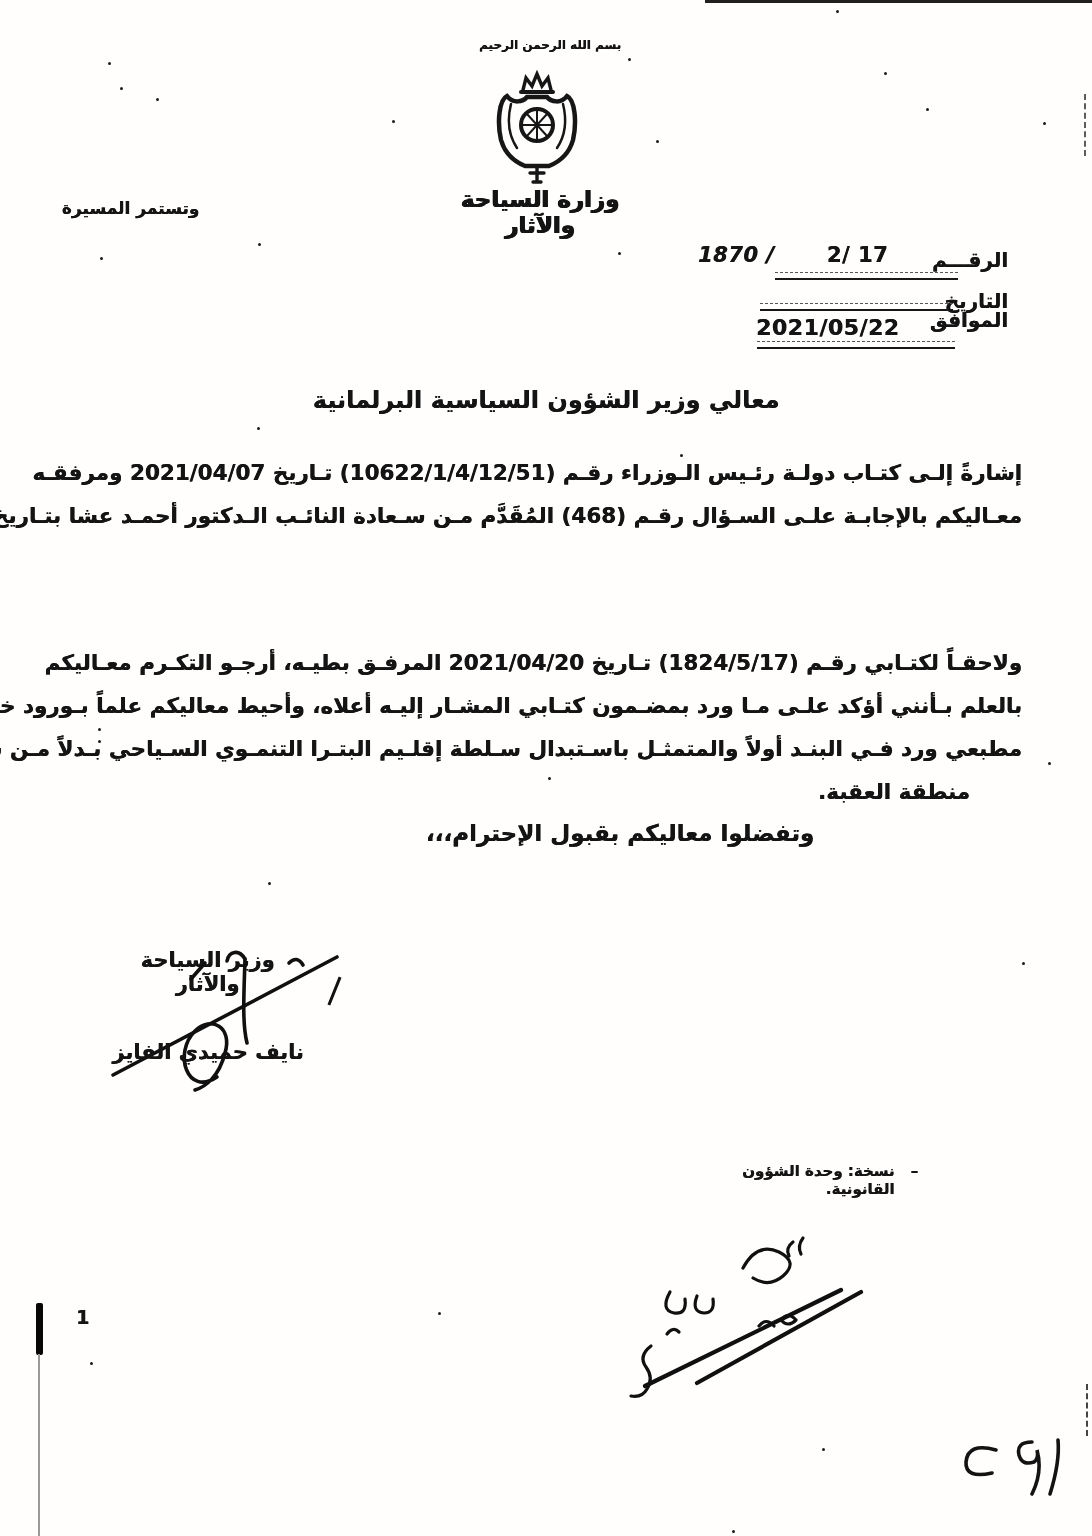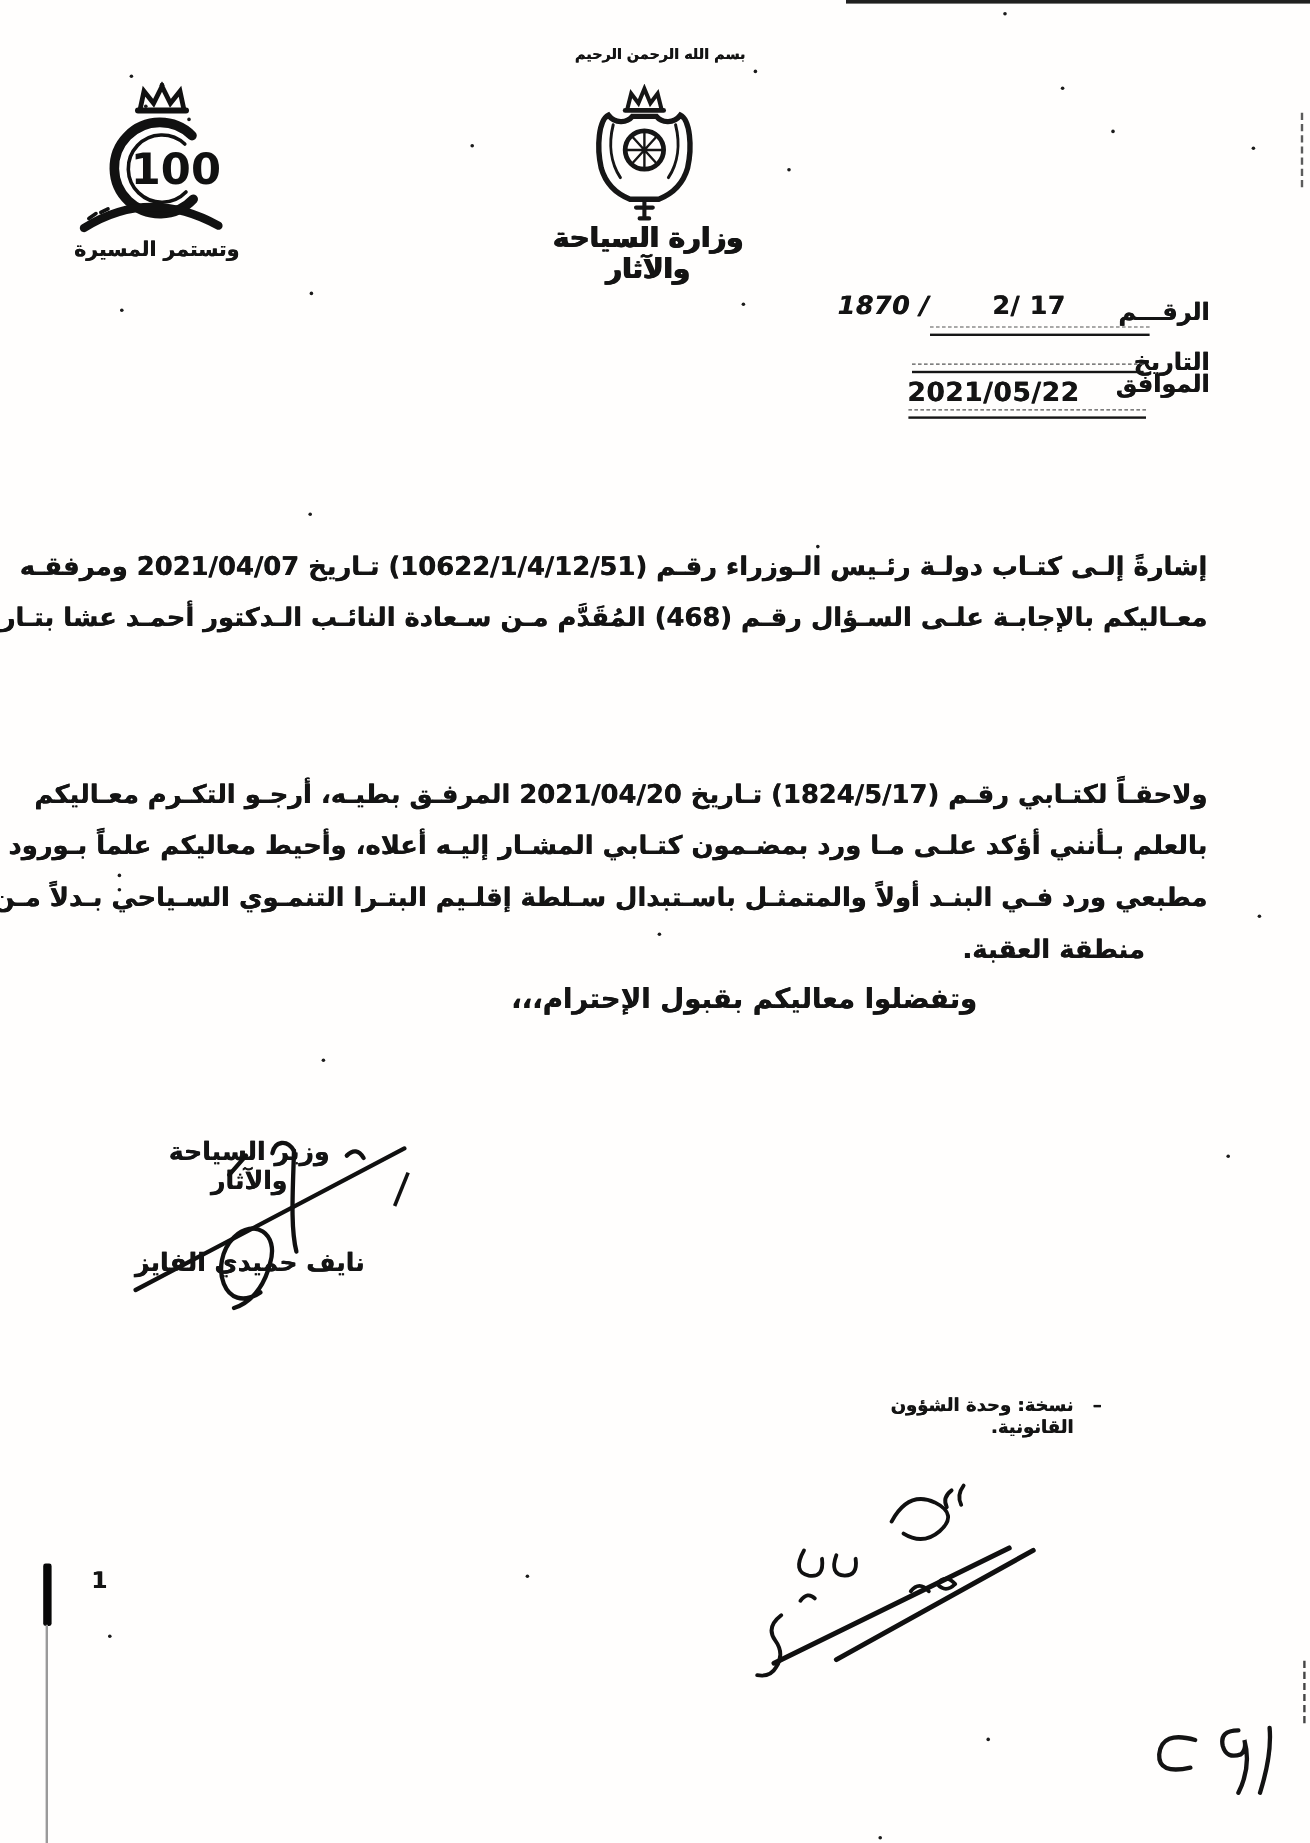--- a/index.html
+++ b/index.html
@@ -14,21 +14,21 @@
   
   .bismillah{top:38px;left:455px;width:190px;text-align:center;font-size:12px;letter-spacing:1px;}
   .ministry-name{top:186px;left:430px;width:220px;text-align:center;font-size:23px;text-shadow:0.8px 0 0 currentColor, -0.4px 0 0 currentColor;}
   .slogan{top:198px;left:58px;width:145px;text-align:center;font-size:17px;}
   
   .ref-label{font-size:20px;text-align:right;width:65px;left:943px;}
   .ref-line{height:5px;border-top:1px dashed #555;border-bottom:2px solid #161616;}
   .ltrnum{direction:ltr;font-size:21px;letter-spacing:0.5px;}
   
   .recipient{top:386px;left:0;width:1092px;text-align:center;font-size:24px;}
-  .para{left:88px;width:918px;font-size:21.5px;}
+  .para{left:104px;width:918px;font-size:21.5px;}
   .pline{height:43px;line-height:43px;text-align:justify;text-align-last:justify;white-space:nowrap;}
   .pline.lastline{text-align:right;text-align-last:right;}
   .closing{top:820px;left:60px;width:1000px;text-align:center;font-size:23px;}
   .sig-title{top:948px;left:105px;width:205px;text-align:center;font-size:21px;}
   .sig-name{top:1040px;left:103px;width:210px;text-align:center;font-size:21px;}
   .copy-note{top:1162px;left:700px;width:218px;display:flex;flex-direction:row;direction:rtl;gap:16px;font-size:15px;}
   .margin-num{top:1306px;left:76px;font-size:19px;}
   
   .speck{position:absolute;width:3px;height:3px;background:#1b1b1b;border-radius:50%;}
   .edge-blob{top:1303px;left:36px;width:7px;height:52px;background:#070707;border-radius:2px;}
@@ -43,37 +43,20 @@
 <body>
 
 <div id="page">
 
   <div class="abs topline"></div>
   <div class="abs dashv1"></div>
   <div class="abs dashv2"></div>
   <div class="abs edge-blob"></div>
   <div class="abs edge-line"></div>
 
-  <div class="abs" style="top:68px;left:62px;width:140px;">
-    <svg width="140" height="130" viewBox="0 0 140 130">
-      <g stroke="#111" fill="none" stroke-linecap="round">
-
-        <path d="M55,22 L58,8 L66,18 L73,4 L80,18 L88,8 L91,22" stroke-width="4"></path>
-        <path d="M53,24 L93,24" stroke-width="5"></path>
-        <circle cx="73" cy="3" r="2" fill="#111" stroke="none"></circle>
-
-        <path d="M98,45 A38,38 0 1 0 99,98" stroke-width="8"></path>
-        <path d="M92,52 A28,28 0 1 0 93,92" stroke-width="3"></path>
-
-        <path d="M8,122 Q62,88 120,120" stroke-width="7"></path>
-        <path d="M12,114 l6,-4 M22,109 l6,-3" stroke-width="3"></path>
-      </g>
-      <text x="47" y="85" font-size="36" font-weight="bold" fill="#111" font-family="DejaVu Sans,sans-serif">100</text>
-    </svg>
-  </div>
   <div class="abs ar bold slogan">وتستمر المسيرة</div>
 
   <div class="abs ar bold bismillah">بسم الله الرحمن الرحيم</div>
 
   <div class="abs" style="top:70px;left:487px;">
     <svg width="100" height="118" viewBox="0 0 100 118">
       <g stroke="#161616" fill="none" stroke-linecap="round">
         <path d="M36,20 L39,8 L45,16 L50,4 L55,16 L61,8 L64,20" stroke-width="3.4"></path>
         <path d="M34,22 L66,22" stroke-width="4"></path>
 
@@ -97,20 +80,21 @@
   <div class="abs ref-line" style="top:272px;left:775px;width:183px;"></div>
 
   <div class="abs ar bold ref-label" style="top:289px;">التاريخ</div>
   <div class="abs bold ltrnum" style="top:285px;left:770px;width:170px;text-align:center;"></div>
   <div class="abs ref-line" style="top:303px;left:760px;width:193px;"></div>
 
   <div class="abs ar bold ref-label" style="top:308px;">الموافق</div>
   <div class="abs bold ltrnum" style="top:315px;left:756px;width:140px;text-align:center;font-size:22px;">2021/05/22</div>
   <div class="abs ref-line" style="top:341px;left:757px;width:198px;"></div>
 
+  <div class="abs ar bold recipient">معالي وزير الشؤون السياسية البرلمانية</div>
 
   <div class="abs ar bold para" style="top:451px;">
     <div class="pline">إشارةً إلـى كتـاب دولـة رئـيس الـوزراء رقـم (10622/1/4/12/51) تـاريخ 2021/04/07 ومرفقـه</div>
     <div class="pline">معـاليكم بالإجابـة علـى السـؤال رقـم (468) المُقَدَّم مـن سـعادة النائـب الـدكتور أحمـد عشا بتـاريخ</div>
   </div>
 
   <div class="abs ar bold para" style="top:641px;">
     <div class="pline">ولاحقـاً لكتـابي رقـم (1824/5/17) تـاريخ 2021/04/20 المرفـق بطيـه، أرجـو التكـرم معـاليكم</div>
     <div class="pline">بالعلم بـأنني أؤكد علـى مـا ورد بمضـمون كتـابي المشـار إليـه أعلاه، وأحيط معاليكم علماً بـورود خطأ</div>
     <div class="pline">مطبعي ورد فـي البنـد أولاً والمتمثـل باسـتبدال سـلطة إقلـيم البتـرا التنمـوي السـياحي بـدلاً مـن سـلطة</div>

